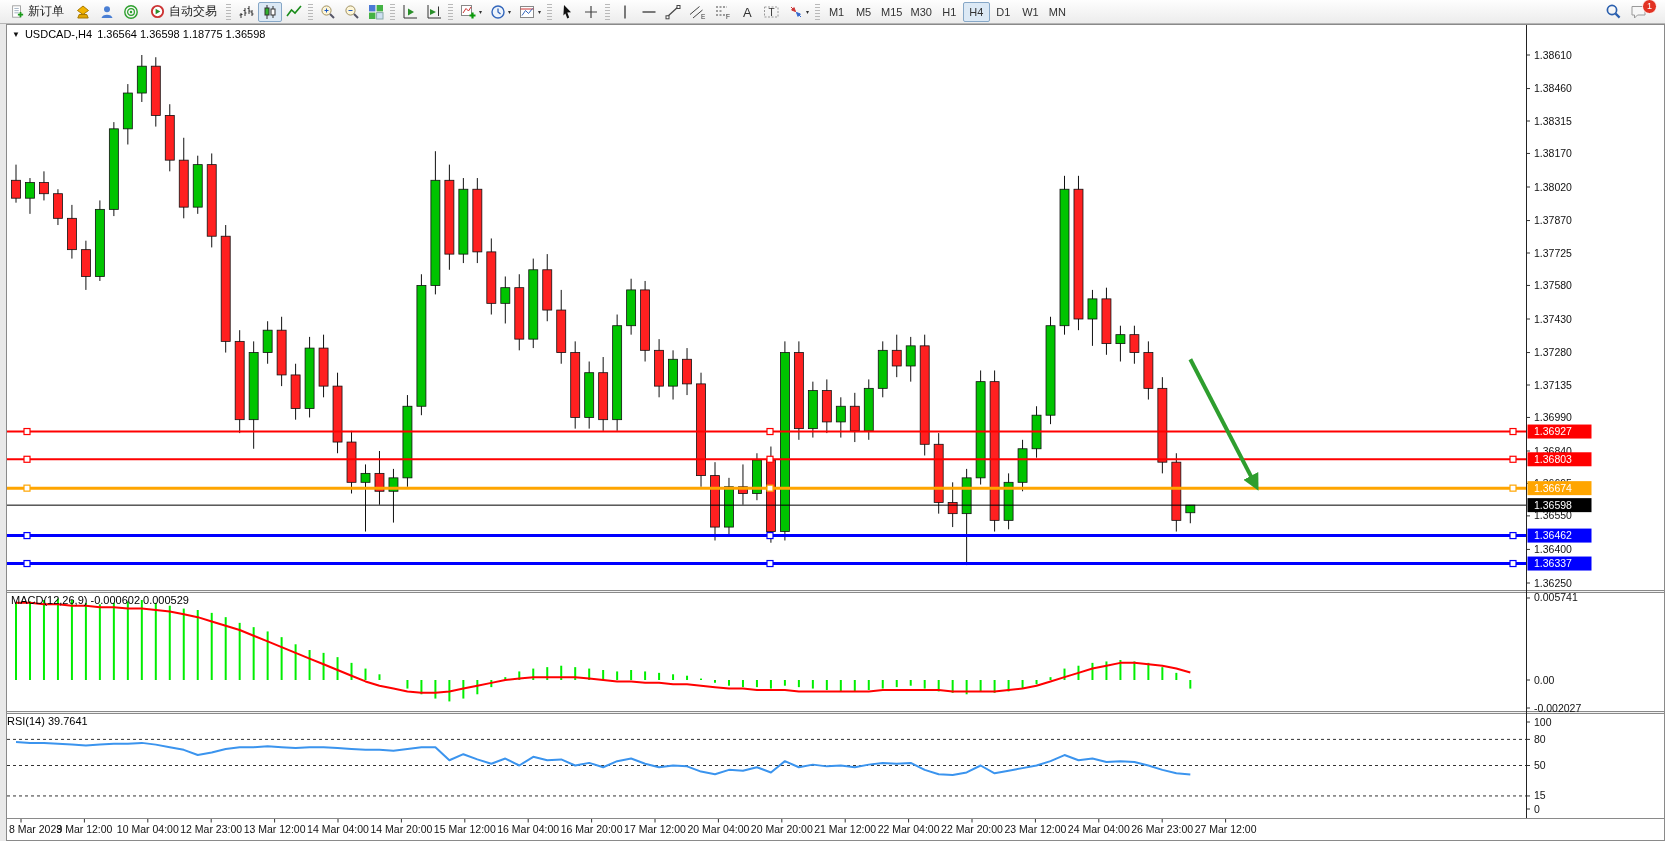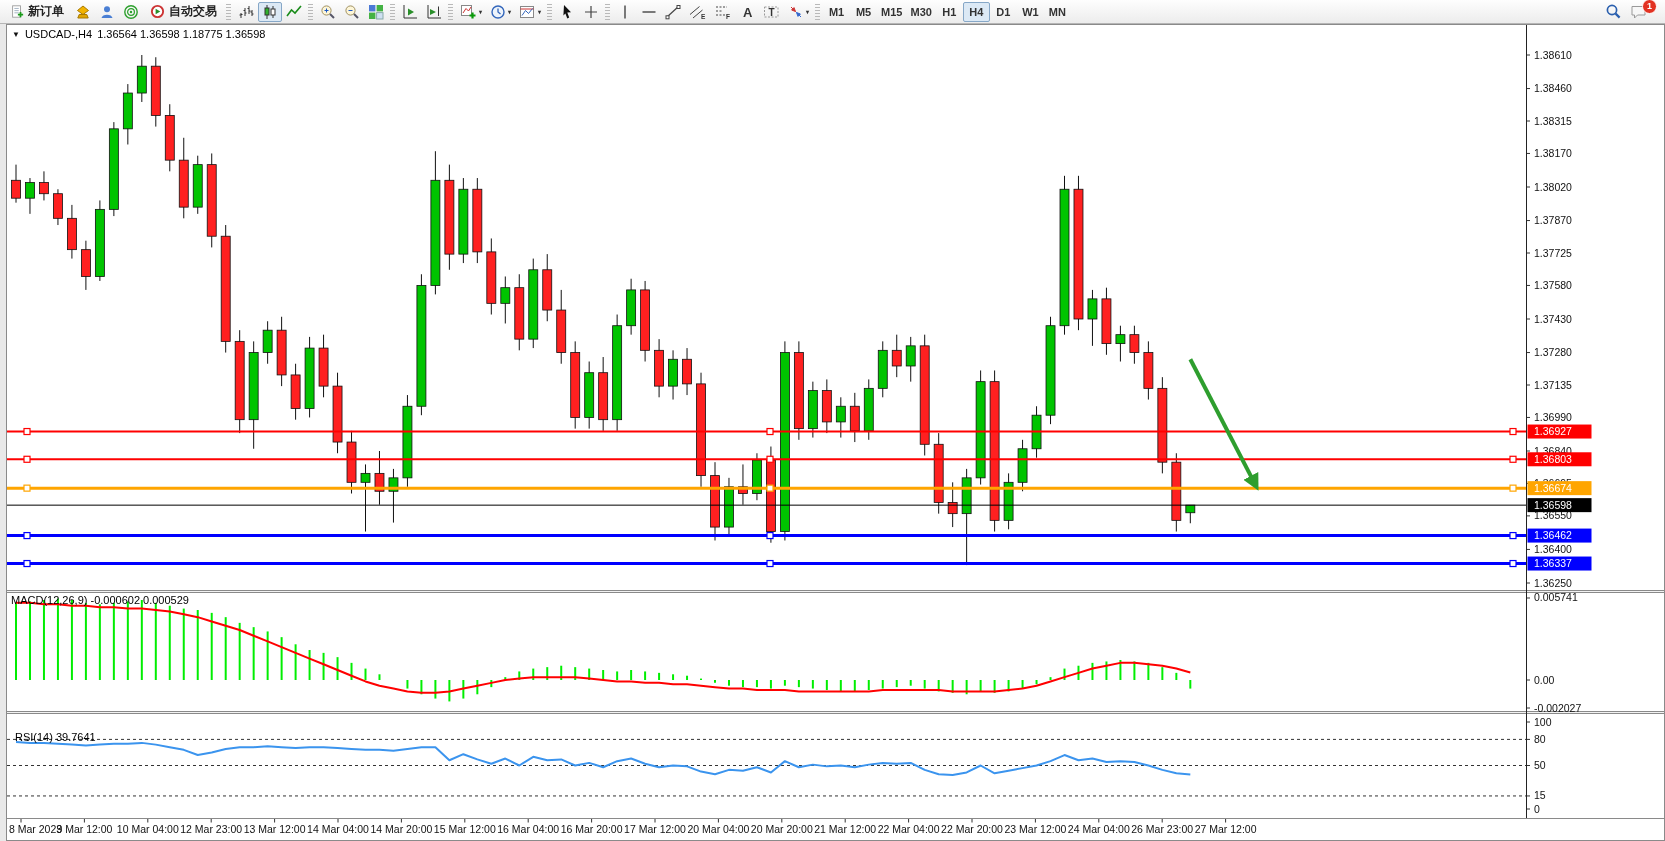--- a/index.html
+++ b/index.html
@@ -1,20 +1,20 @@
 <!DOCTYPE html>
 <html><head>
 <meta charset="utf-8">
 <style>
   html,body{margin:0;padding:0;}
   body{width:1665px;height:841px;overflow:hidden;background:#e9e9e9;
        font-family:"Liberation Sans",sans-serif;-webkit-font-smoothing:antialiased;}
   
   .toolbar{height:23px;display:flex;align-items:center;background:linear-gradient(#fefefe,#ececec);
-           border-bottom:1px solid #b5b5b5;padding:0 3px;position:relative;z-index:5;font-weight:bold;}
+           border-bottom:1px solid #b5b5b5;padding:0 3px;position:relative;z-index:5;}
   .grip{width:5px;height:16px;margin:0 3px 0 2px;
         background:repeating-linear-gradient(to bottom,#b9b9b9 0 1px,transparent 1px 3px);}
   .tbtn{height:20px;min-width:24px;display:flex;align-items:center;justify-content:center;
         border:1px solid transparent;border-radius:2px;box-sizing:border-box;cursor:default;
         font-size:12px;color:#222;padding:0 3px;}
   .tbtn.active{background:#dce9f5;border-color:#86a7c7;}
   .tbtn.txt{padding:0 6px;gap:4px;white-space:nowrap;}
   .tf{min-width:27px;font-size:11px;color:#333;}
   .caret{font-size:6px;color:#333;margin-left:2px;line-height:1;}
   .spacer{flex:1;}
@@ -23,21 +23,21 @@
          border:1px solid #fff;}
   .bubble-wrap{position:relative;margin-right:10px;}
   
   .chart-area{position:absolute;left:6px;top:24px;width:1659px;height:817px;background:#fff;
               border:1px solid #8a8a8a;box-sizing:border-box;}
   .chart-area svg{position:absolute;left:0;top:0;}
   .ovl{position:absolute;font-size:11px;color:#000;white-space:nowrap;z-index:3;}
   #chart-title{left:5px;top:3px;display:flex;align-items:center;gap:5px;}
   #chart-title .tri{font-size:8px;color:#111;}
   #macd-label{left:4px;top:569px;}
-  #rsi-label{left:8px;top:690px;margin-top:16px;}
+  #rsi-label{left:0;top:690px;}
   svg text{font-family:"Liberation Sans",sans-serif;}
 </style>
 </head>
 <body>
 
 <div class="toolbar">
   <div class="tbtn txt">
     <svg width="14" height="15" viewBox="0 0 16 16">
         <rect x="3" y="1.5" width="9" height="13" fill="#fff" stroke="#999"></rect>
         <path d="M5 4.5h5M5 7h5M5 9.5h5" stroke="#9ab" fill="none"></path>

